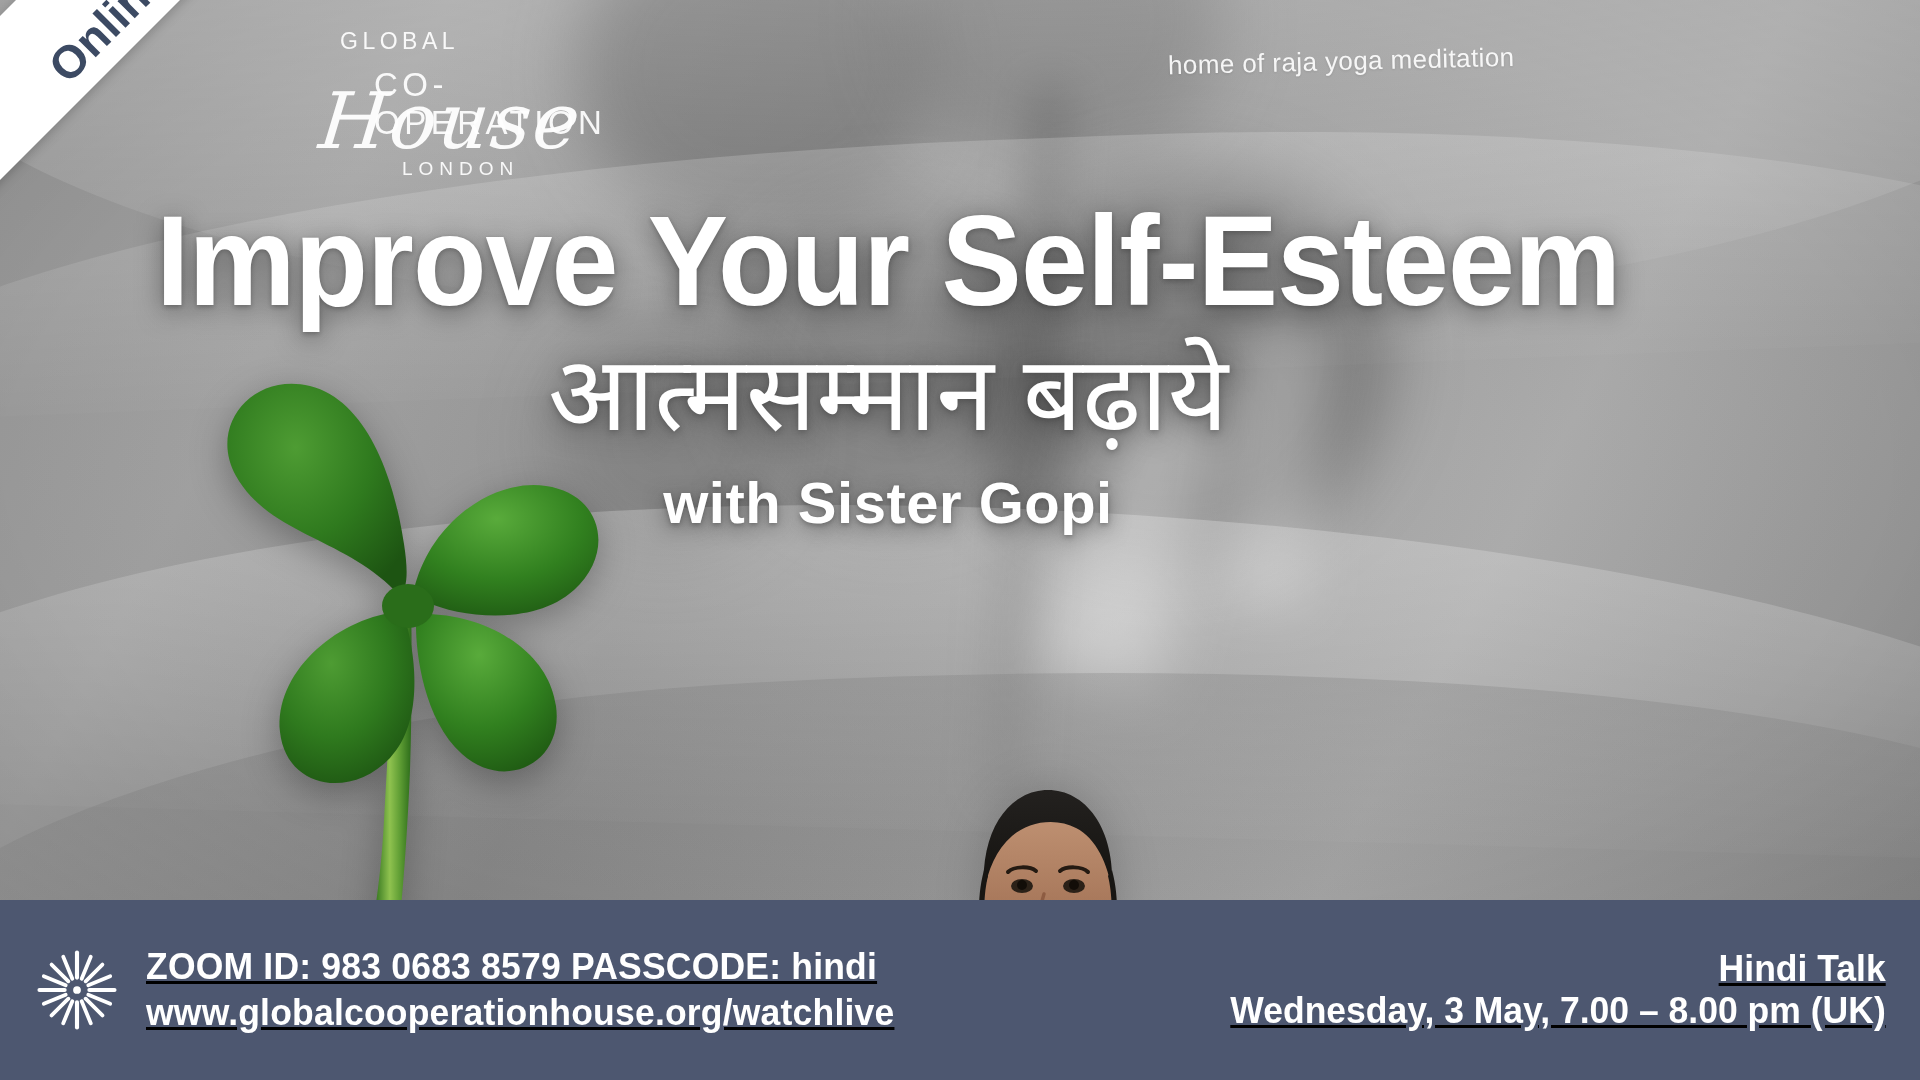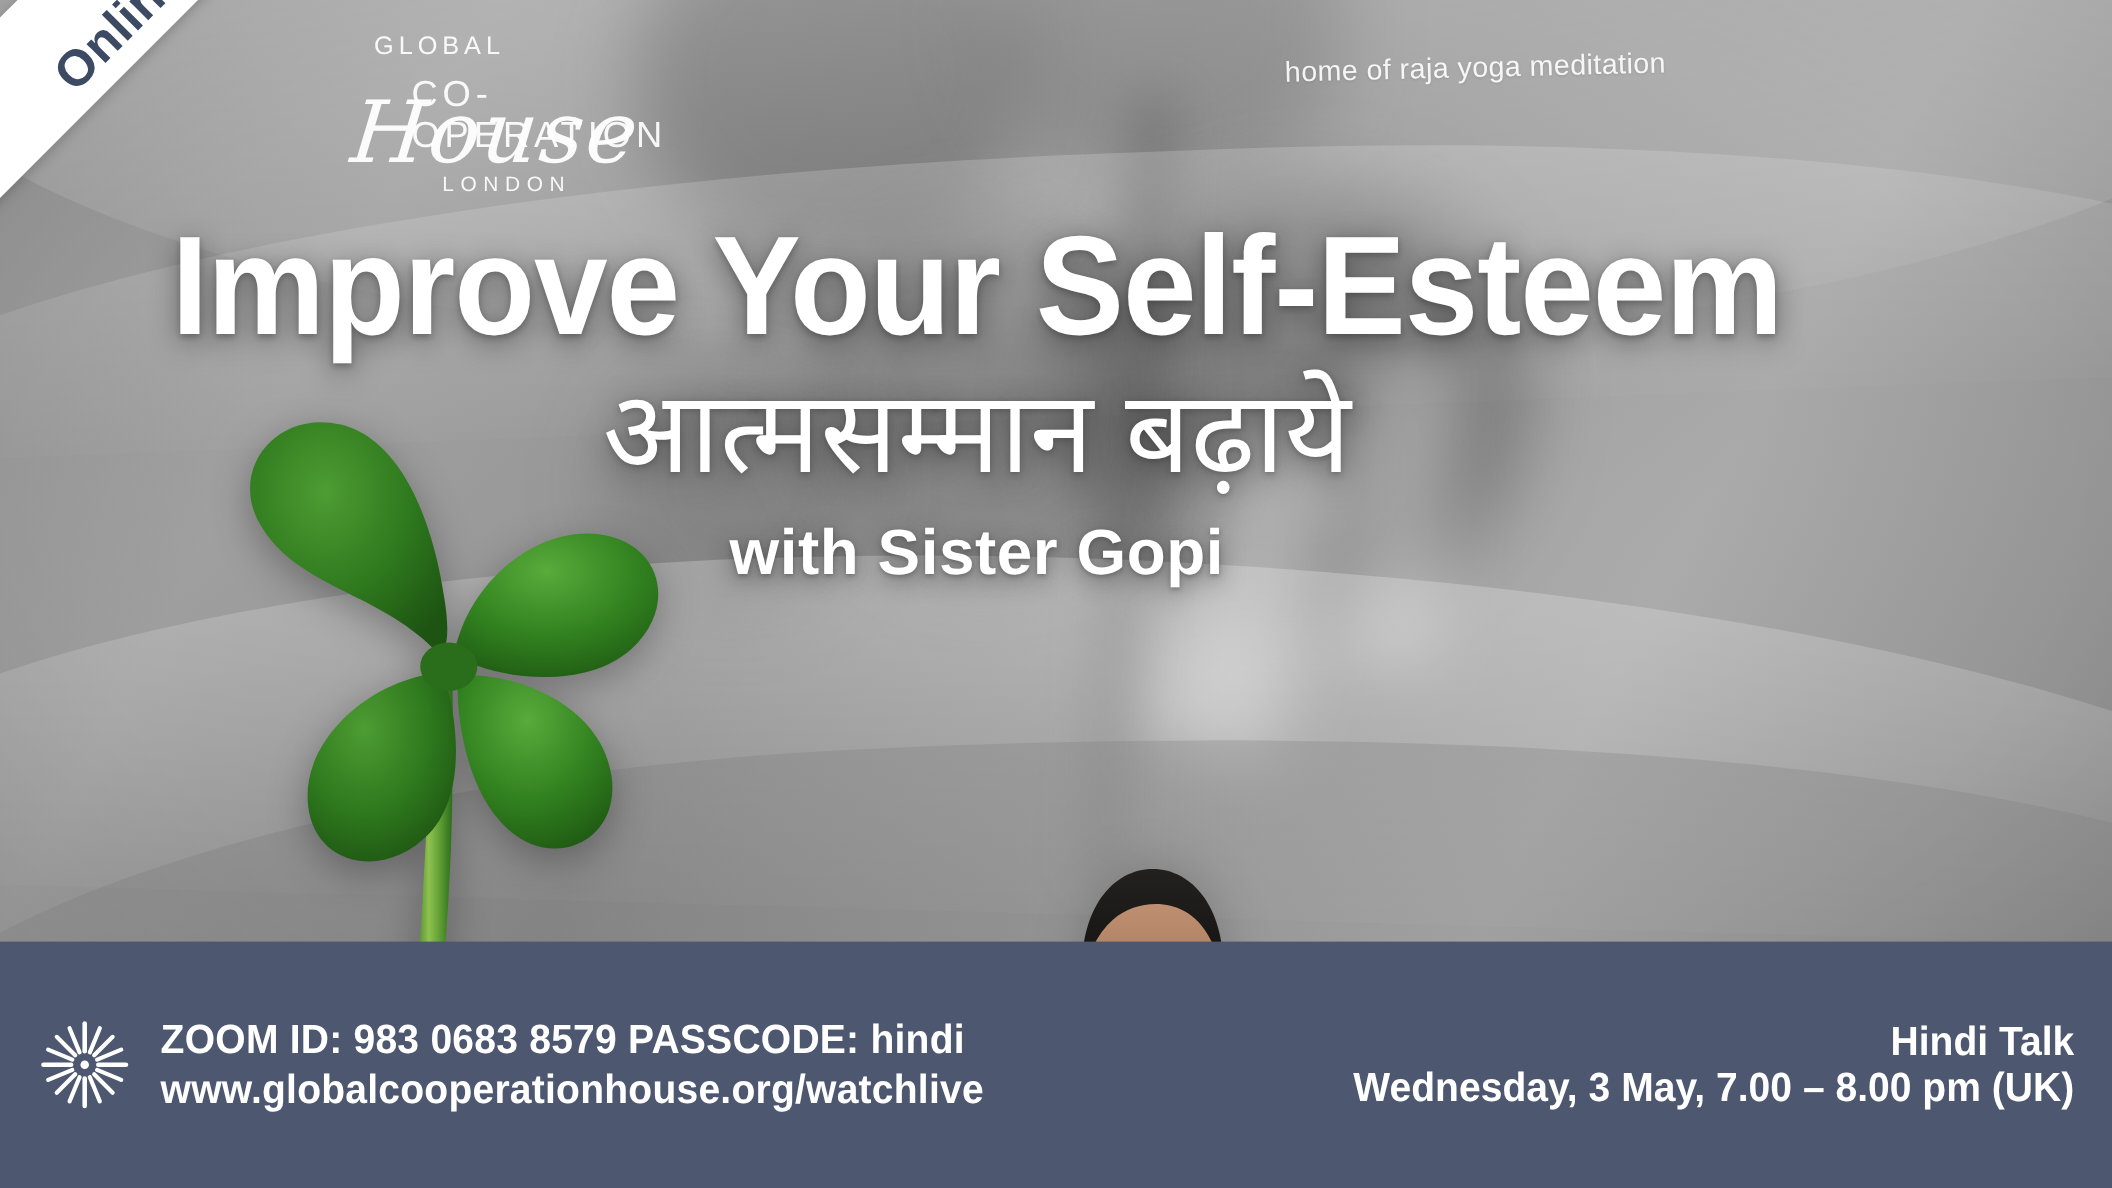--- a/index.html
+++ b/index.html
@@ -108,22 +108,22 @@
     text-shadow:0 6px 26px rgba(40,40,40,.55), 0 2px 6px rgba(40,40,40,.35);
   }
   #with{
     margin-top:14px; font-size:58px; font-weight:700; color:#fff;
     font-family:"Liberation Sans Narrow","Liberation Sans",sans-serif;
     letter-spacing:.5px;
     text-shadow:0 5px 20px rgba(40,40,40,.55), 0 2px 5px rgba(40,40,40,.35);
   }
 
   
-  #footer{ position:absolute; left:0; bottom:0; width:1920px; height:224px;
-           background:#4d5770; display:flex; align-items:center; z-index:6; }
+  #footer{ position:absolute; left:0; bottom:0; width:1920px; height:180px;
+           background:#4d5770; display:flex; align-items:center; z-index:6;text-decoration:underline; }
   #footer-left{ display:flex; align-items:center; gap:26px; padding-left:34px; }
   #sunburst{ width:86px; height:86px; flex:0 0 86px; }
   #sunburst svg{ width:100%; height:100%; display:block; }
   .foot-lines{ display:flex; flex-direction:column; gap:4px; }
   .foot-line{
     color:#fff; font-size:37px; font-weight:700; letter-spacing:.2px; white-space:nowrap;
     font-family:"Liberation Sans Narrow","Liberation Sans",sans-serif; transform:scaleX(.96);
     transform-origin:left center;
   }
   #footer-right{ margin-left:auto; padding-right:34px; text-align:right;

